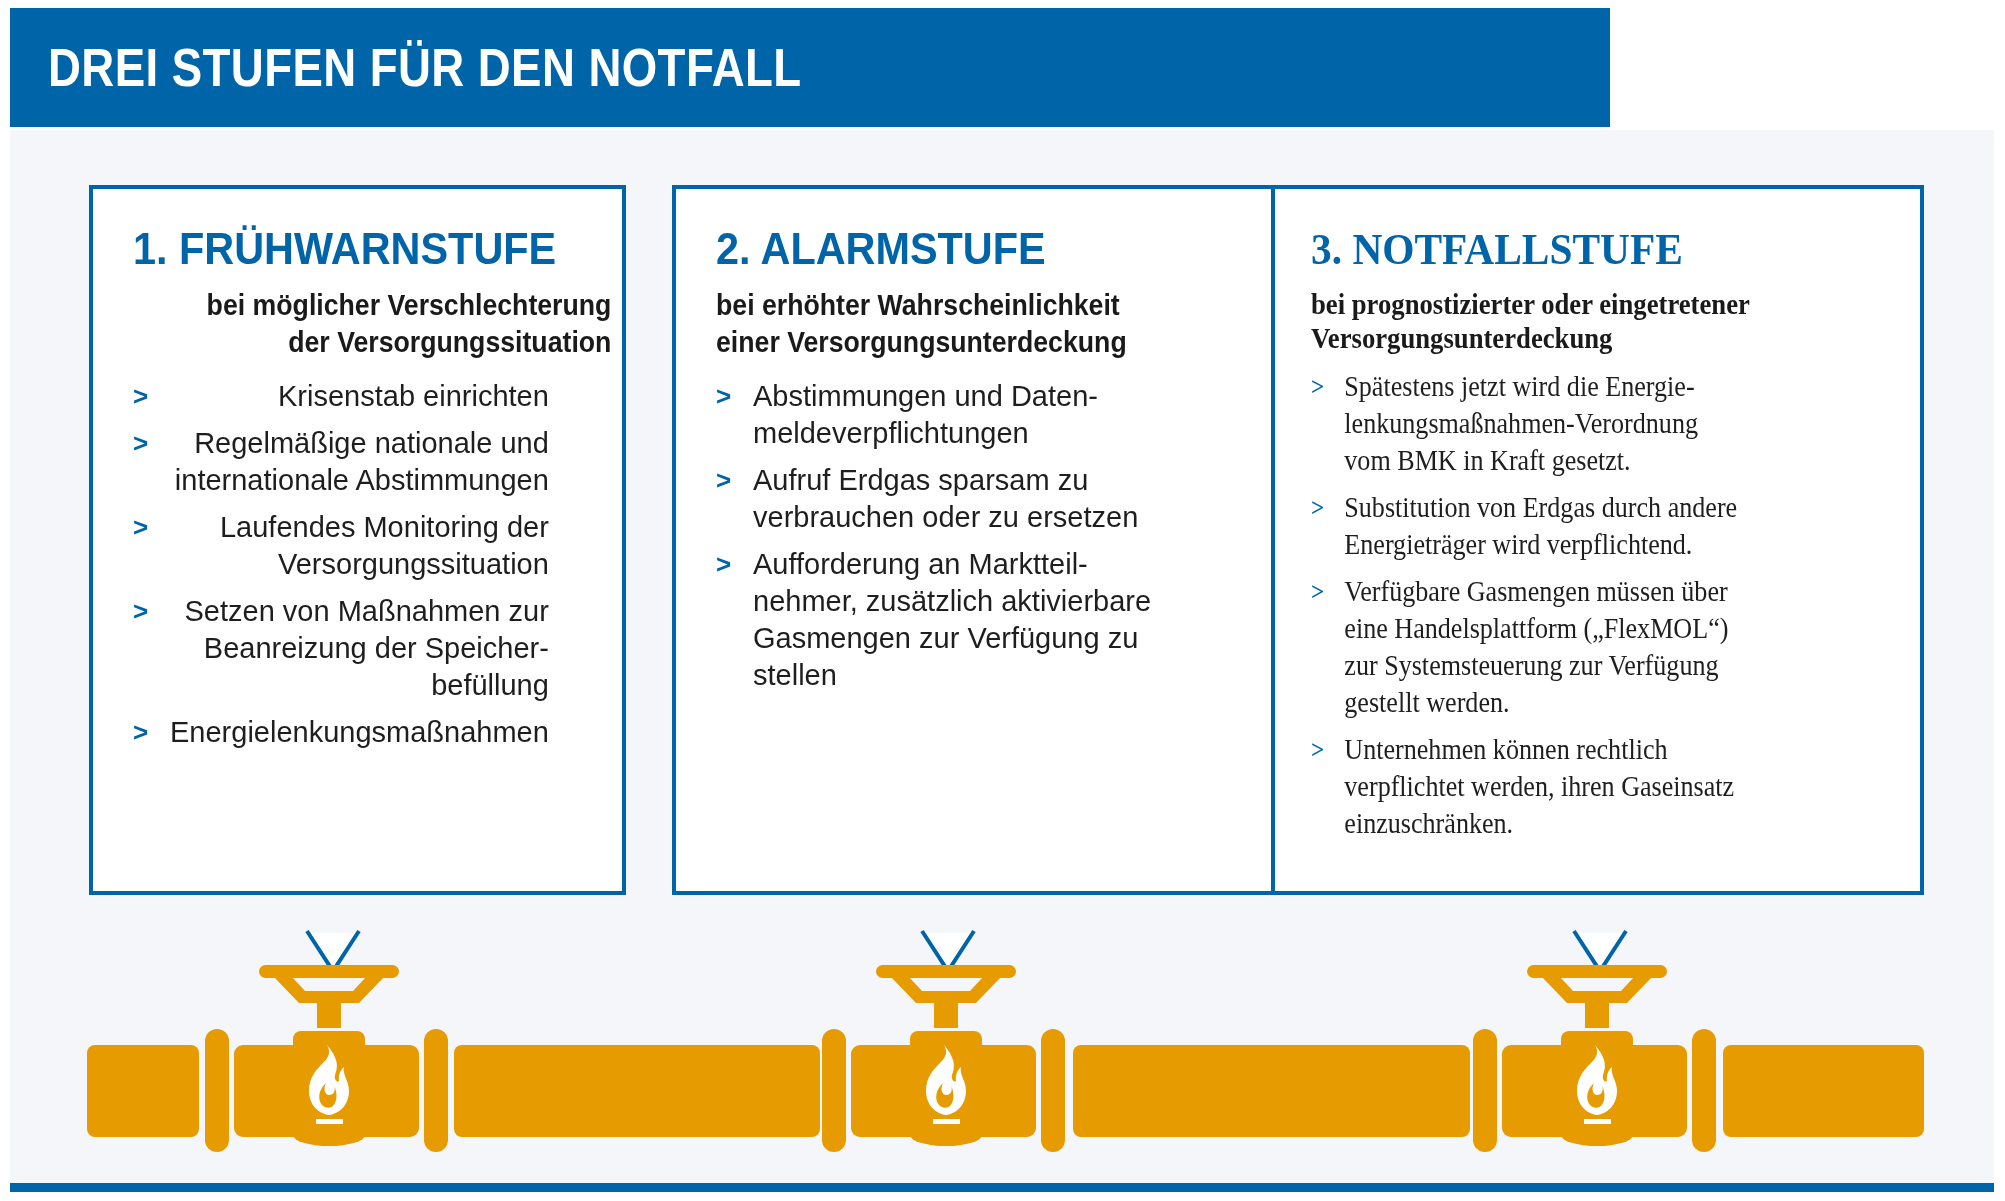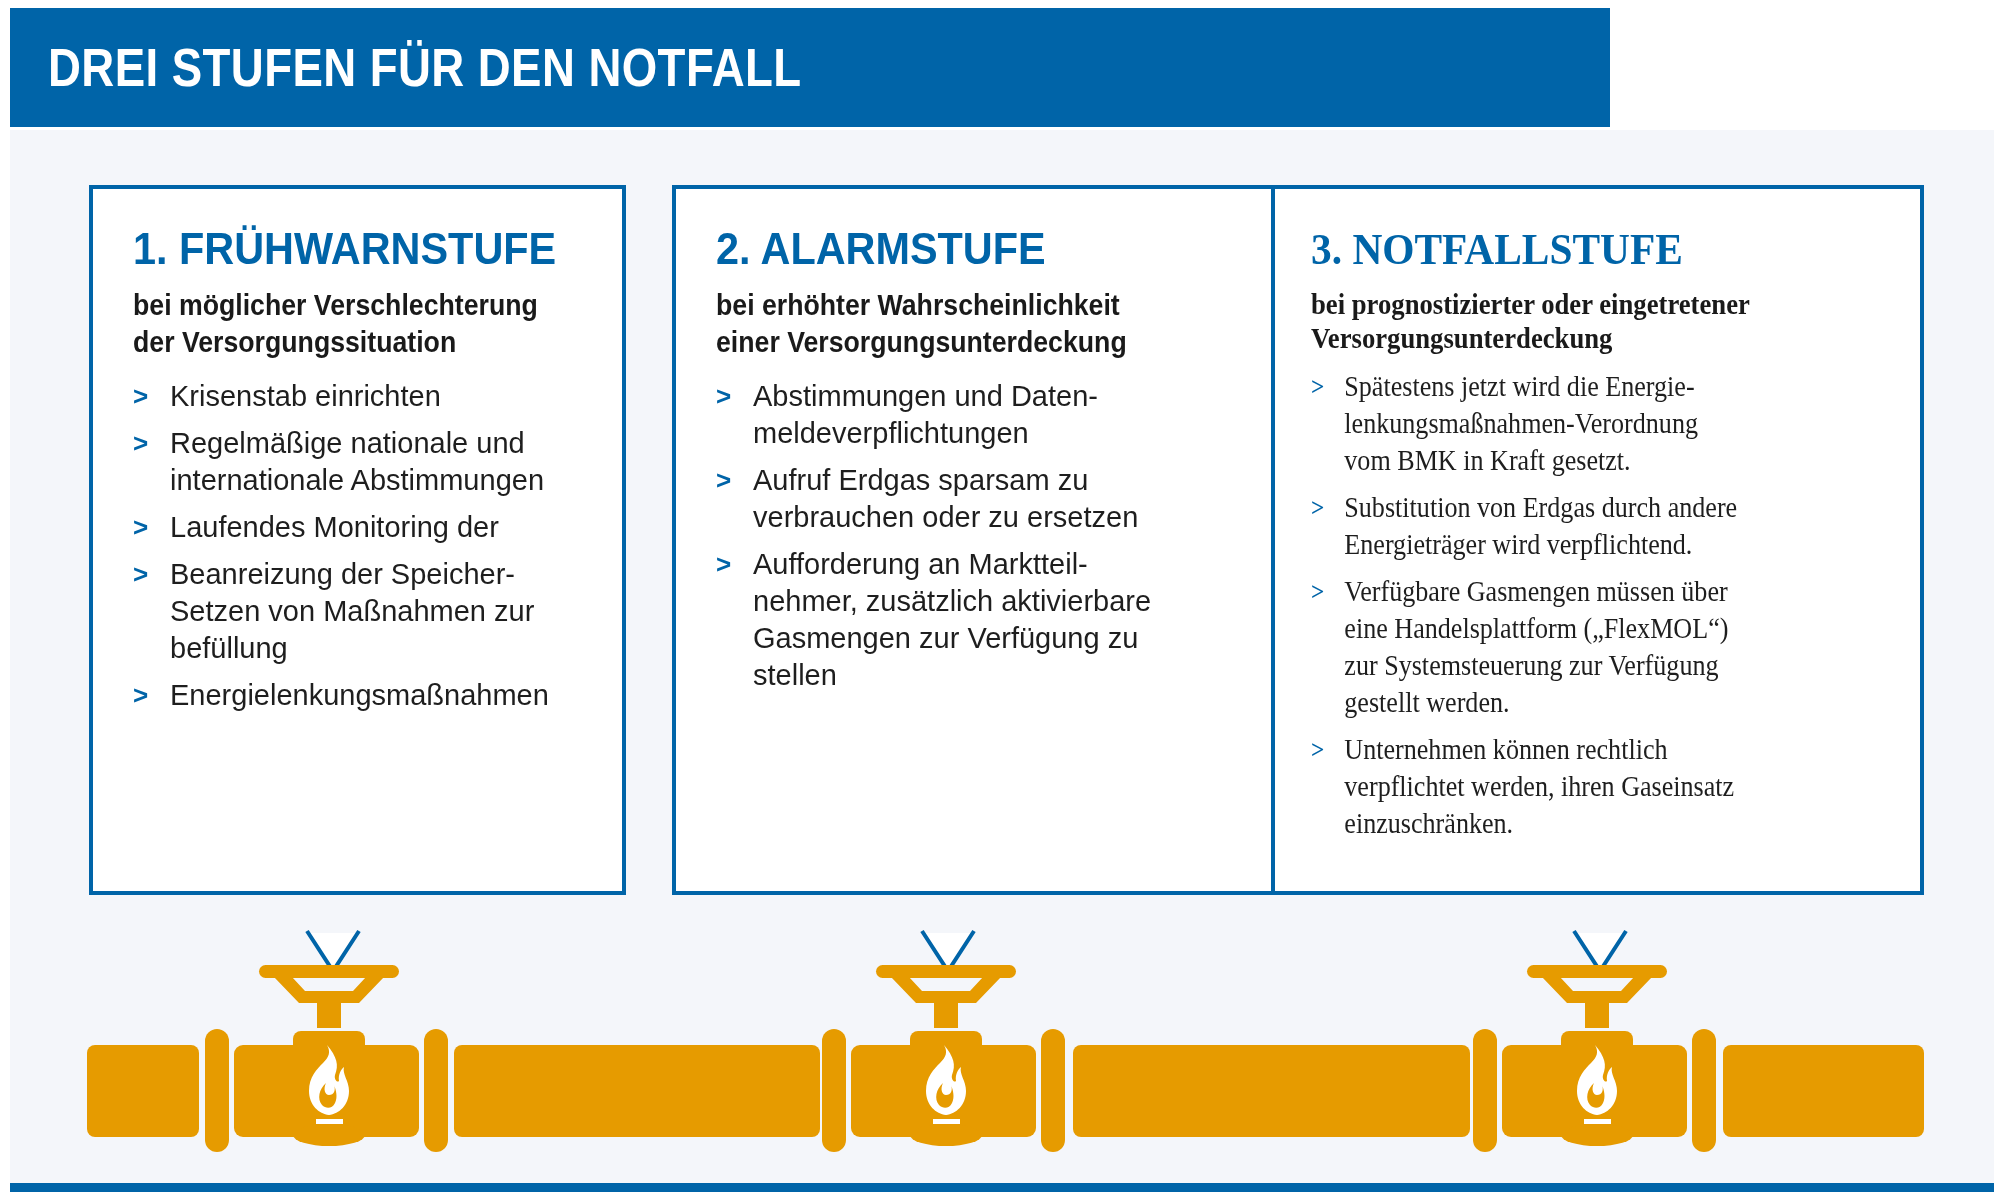--- a/index.html
+++ b/index.html
@@ -63,21 +63,21 @@
 </head>
 <body>
 
 <div class="header">
   <div class="header-title">DREI STUFEN FÜR DEN NOTFALL</div>
 </div>
 
 <div class="panel"></div>
 <div class="bottom-rule"></div>
 
-<div class="stage-box" style="left:89px; width:537px;">
+<div class="stage-box" style="left:89px; width:537px;text-align:right;">
   <div class="stage-heading" style="left:40px;">1. FRÜHWARNSTUFE</div>
   <div class="stage-sub" style="left:40px;">
     <div>bei möglicher Verschlechterung</div>
     <div>der Versorgungssituation</div>
   </div>
   <ul class="bullets" style="left:40px; top:189px;">
     <li class="bullet">
         <span class="bullet-mark">&gt;</span>
         <div class="bullet-text">
           <div>Krisenstab einrichten</div>
@@ -87,27 +87,28 @@
         <span class="bullet-mark">&gt;</span>
         <div class="bullet-text">
           <div>Regelmäßige nationale und</div>
           <div>internationale Abstimmungen</div>
         </div>
       </li>
     <li class="bullet">
         <span class="bullet-mark">&gt;</span>
         <div class="bullet-text">
           <div>Laufendes Monitoring der</div>
-        </div>
-      </li>
-    <li class="bullet">
-        <span class="bullet-mark">&gt;</span>
-        <div class="bullet-text">
+          <div>Versorgungssituation</div>
+        </div>
+      </li>
+    <li class="bullet">
+        <span class="bullet-mark">&gt;</span>
+        <div class="bullet-text">
+          <div>Setzen von Maßnahmen zur</div>
           <div>Beanreizung der Speicher-</div>
-          <div>Setzen von Maßnahmen zur</div>
           <div>befüllung</div>
         </div>
       </li>
     <li class="bullet">
         <span class="bullet-mark">&gt;</span>
         <div class="bullet-text">
           <div>Energielenkungsmaßnahmen</div>
         </div>
       </li>
   </ul>

